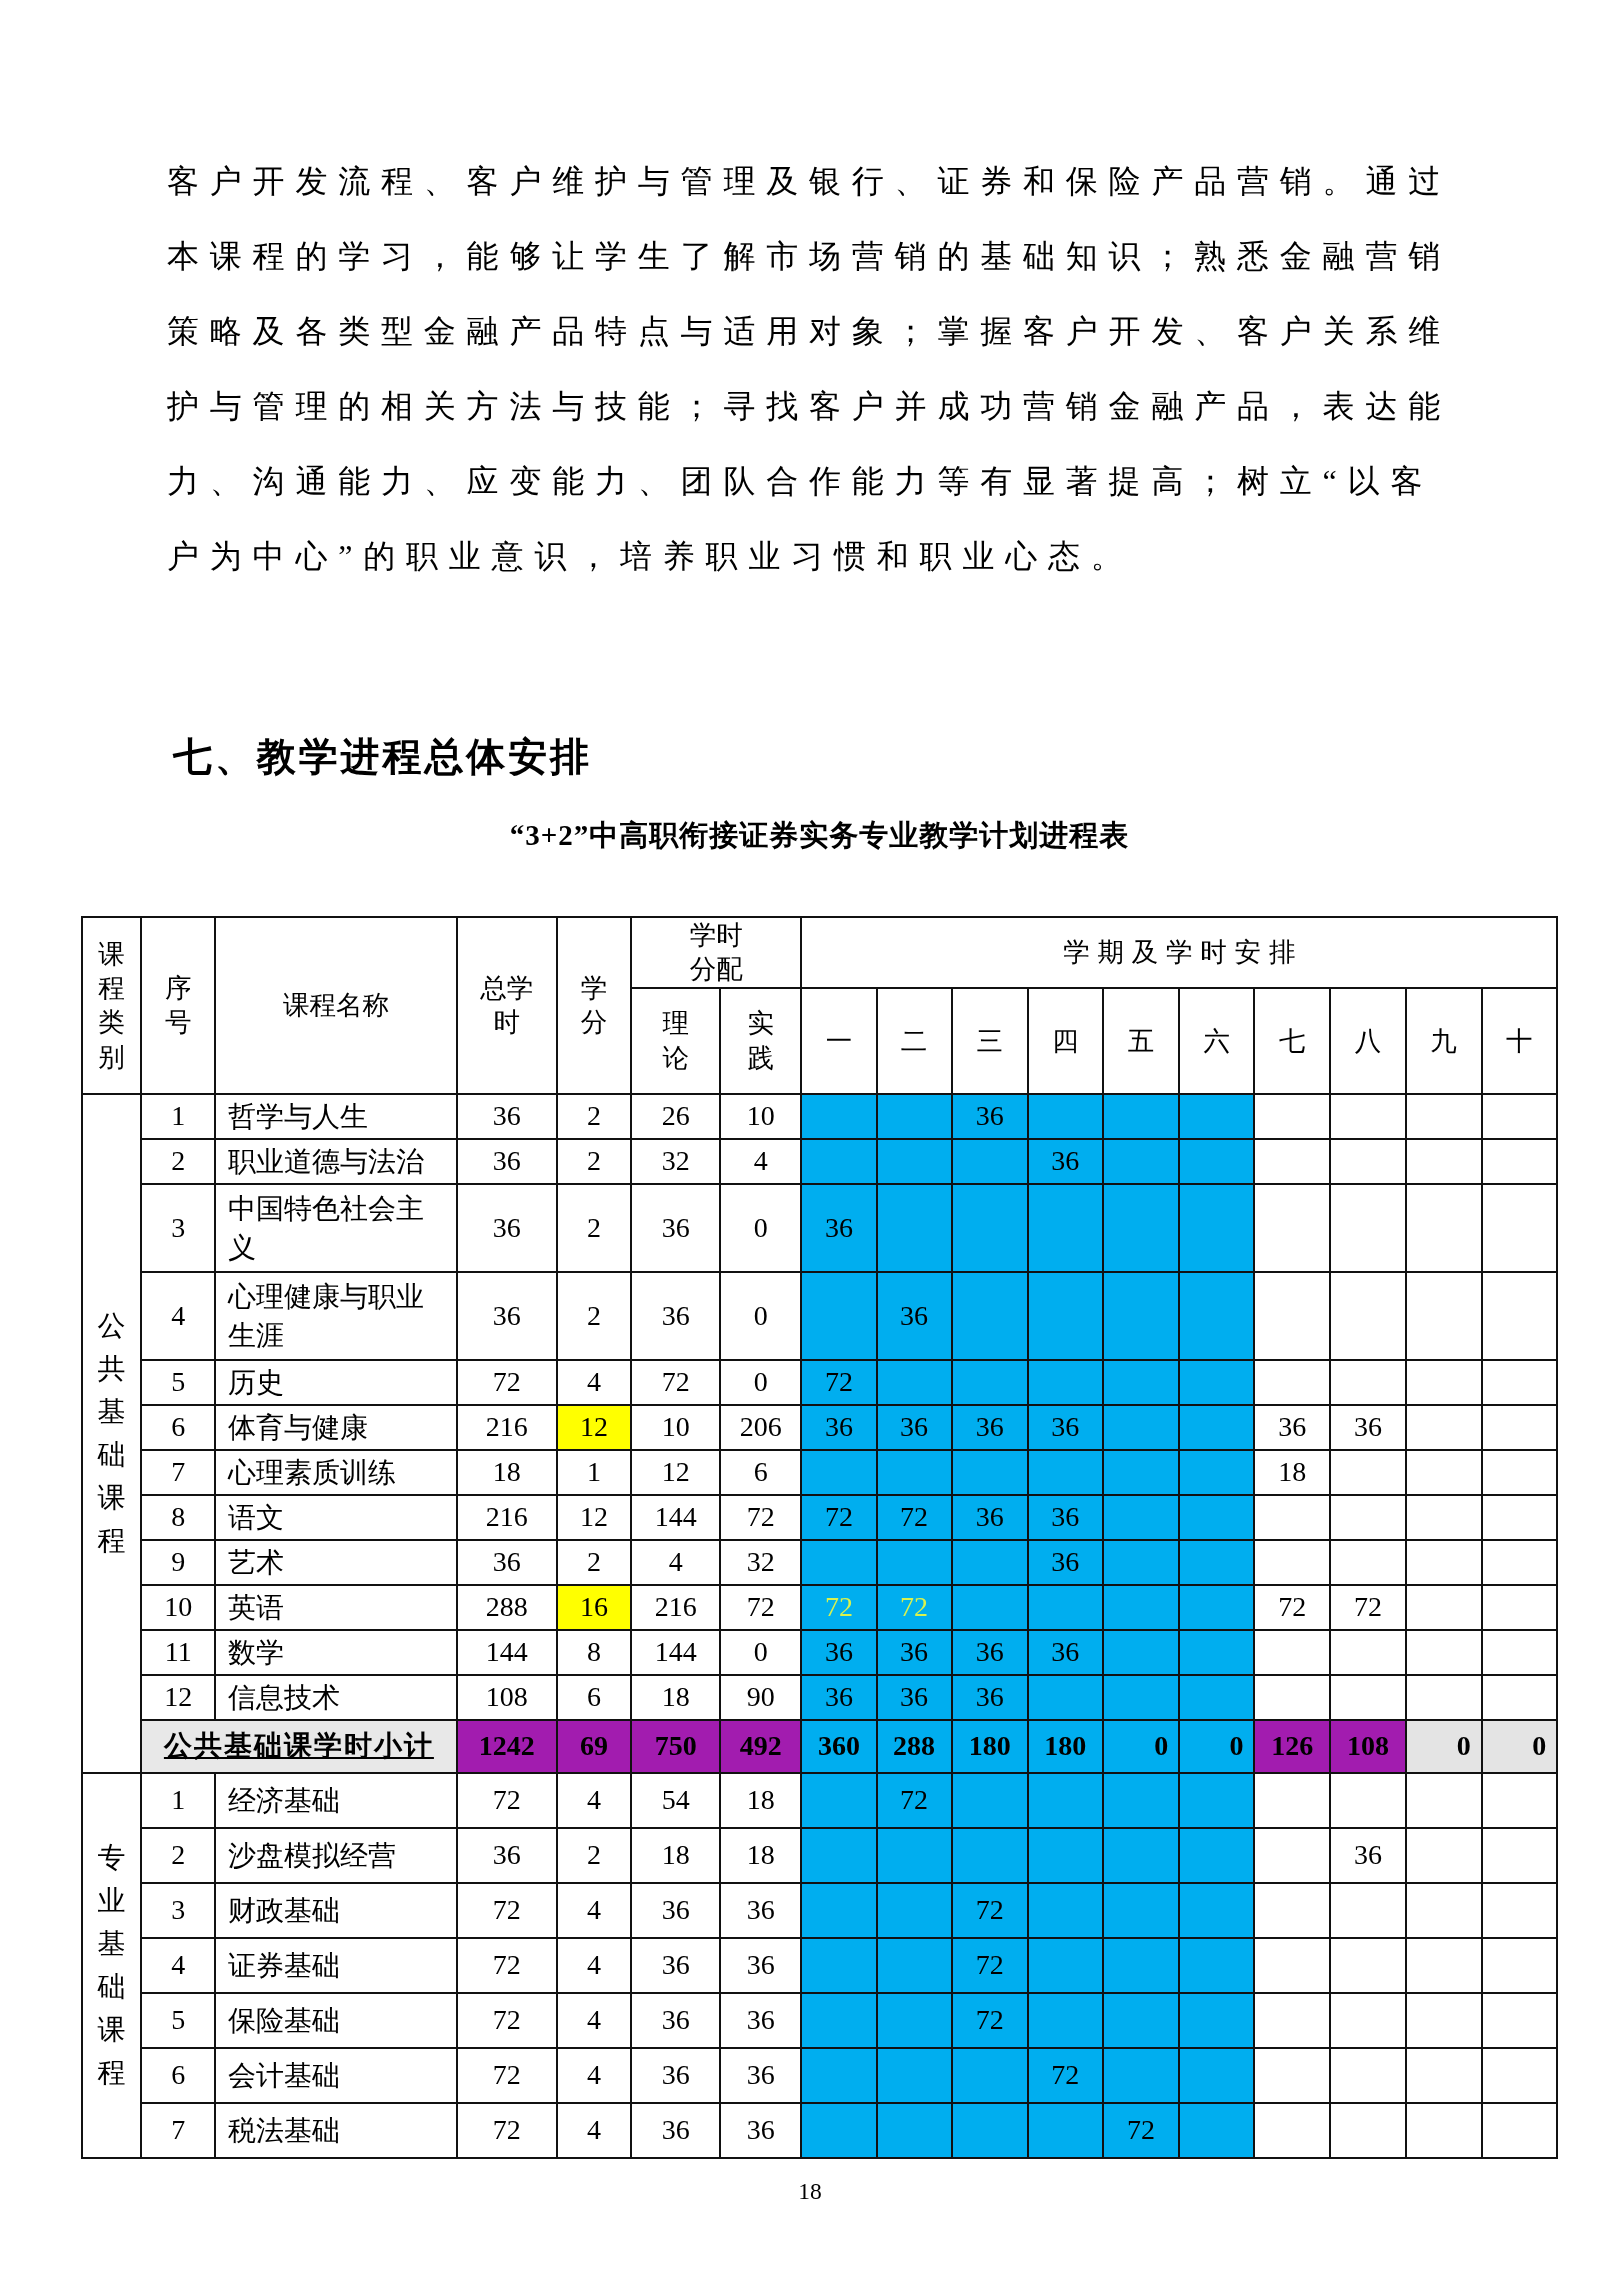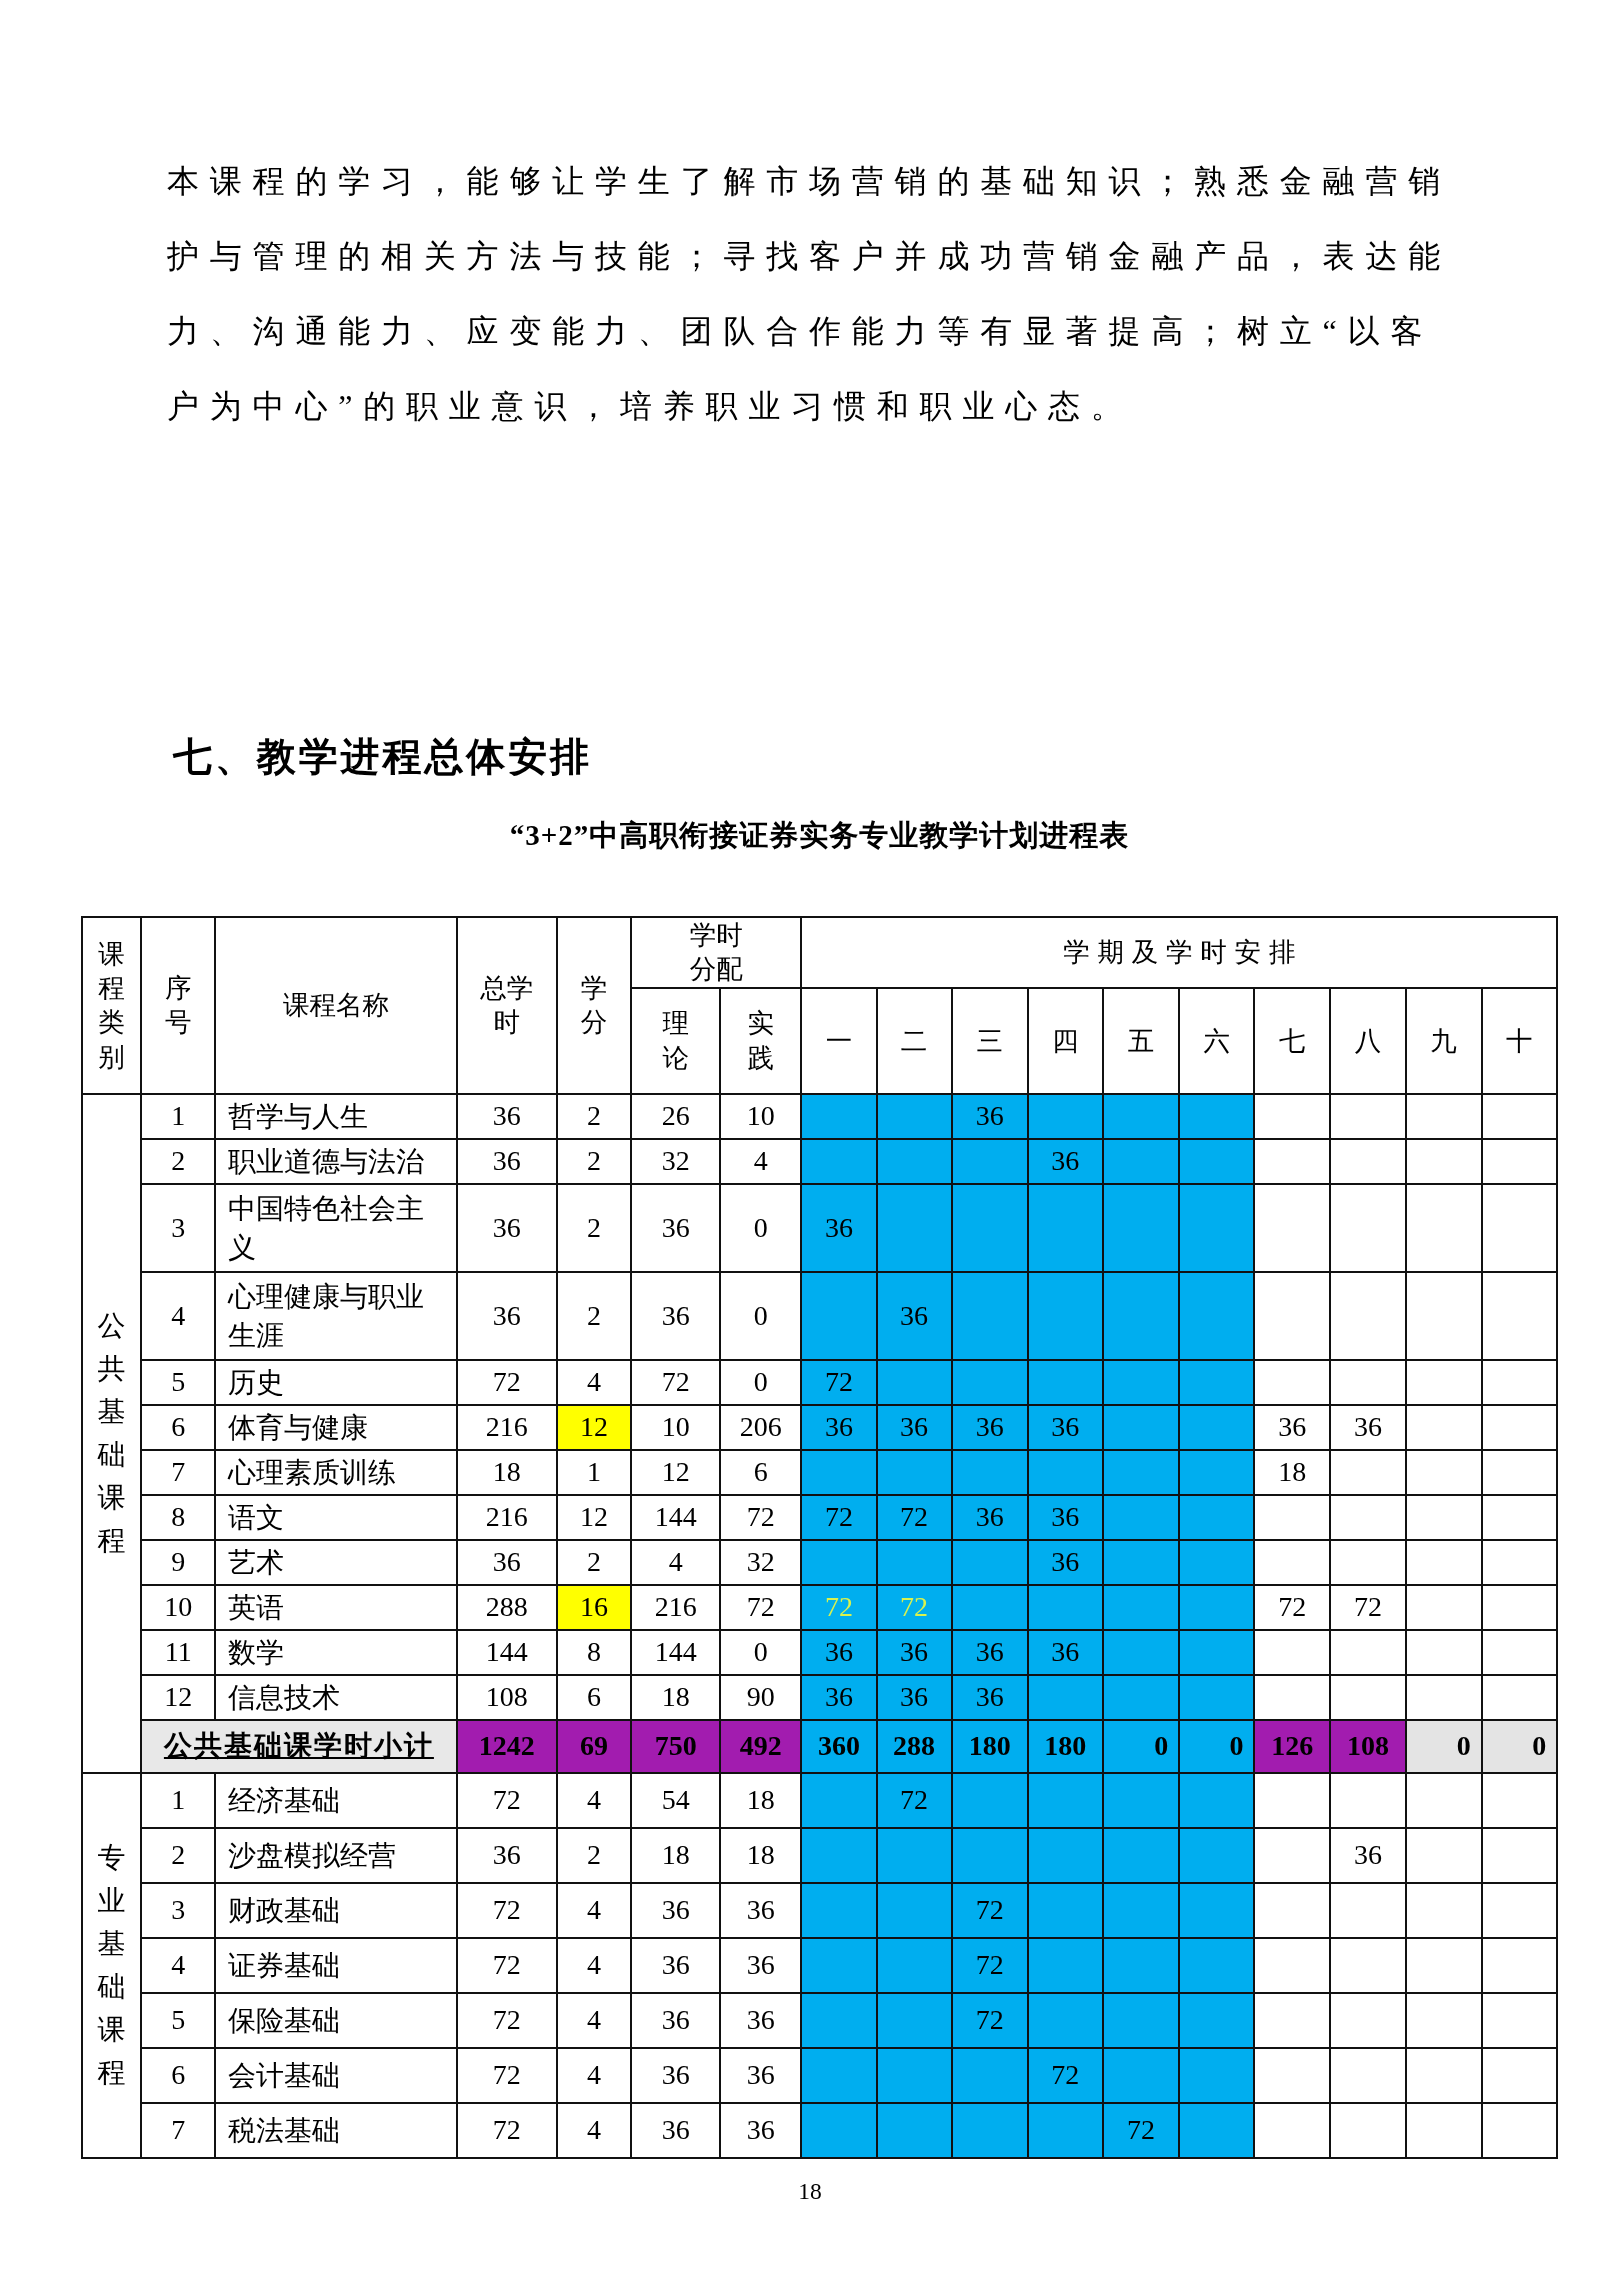--- a/index.html
+++ b/index.html
@@ -33,21 +33,23 @@
   td.zr{text-align:right;padding-right:9.8px;}
   th.semgroup{letter-spacing:7.8px;padding-left:8px;}
   .pagenum{position:absolute;left:0;top:2178px;width:100%;text-align:center;font-size:23.5px;}
 </style>
 </head>
 <body>
 
 <div class="page">
 
   <div class="para">
+    <div class="pline">客户开发流程、客户维护与管理及银行、证券和保险产品营销。通过</div>
     <div class="pline">本课程的学习，能够让学生了解市场营销的基础知识；熟悉金融营销</div>
+    <div class="pline">策略及各类型金融产品特点与适用对象；掌握客户开发、客户关系维</div>
     <div class="pline">护与管理的相关方法与技能；寻找客户并成功营销金融产品，表达能</div>
     <div class="pline">力、沟通能力、应变能力、团队合作能力等有显著提高；树立“以客</div>
     <div class="pline">户为中心”的职业意识，培养职业习惯和职业心态。</div>
   </div>
 
   <h2 class="heading">七、教学进程总体安排</h2>
 
   <div class="ttitle">“3+2”中高职衔接证券实务专业教学计划进程表</div>
 
 

